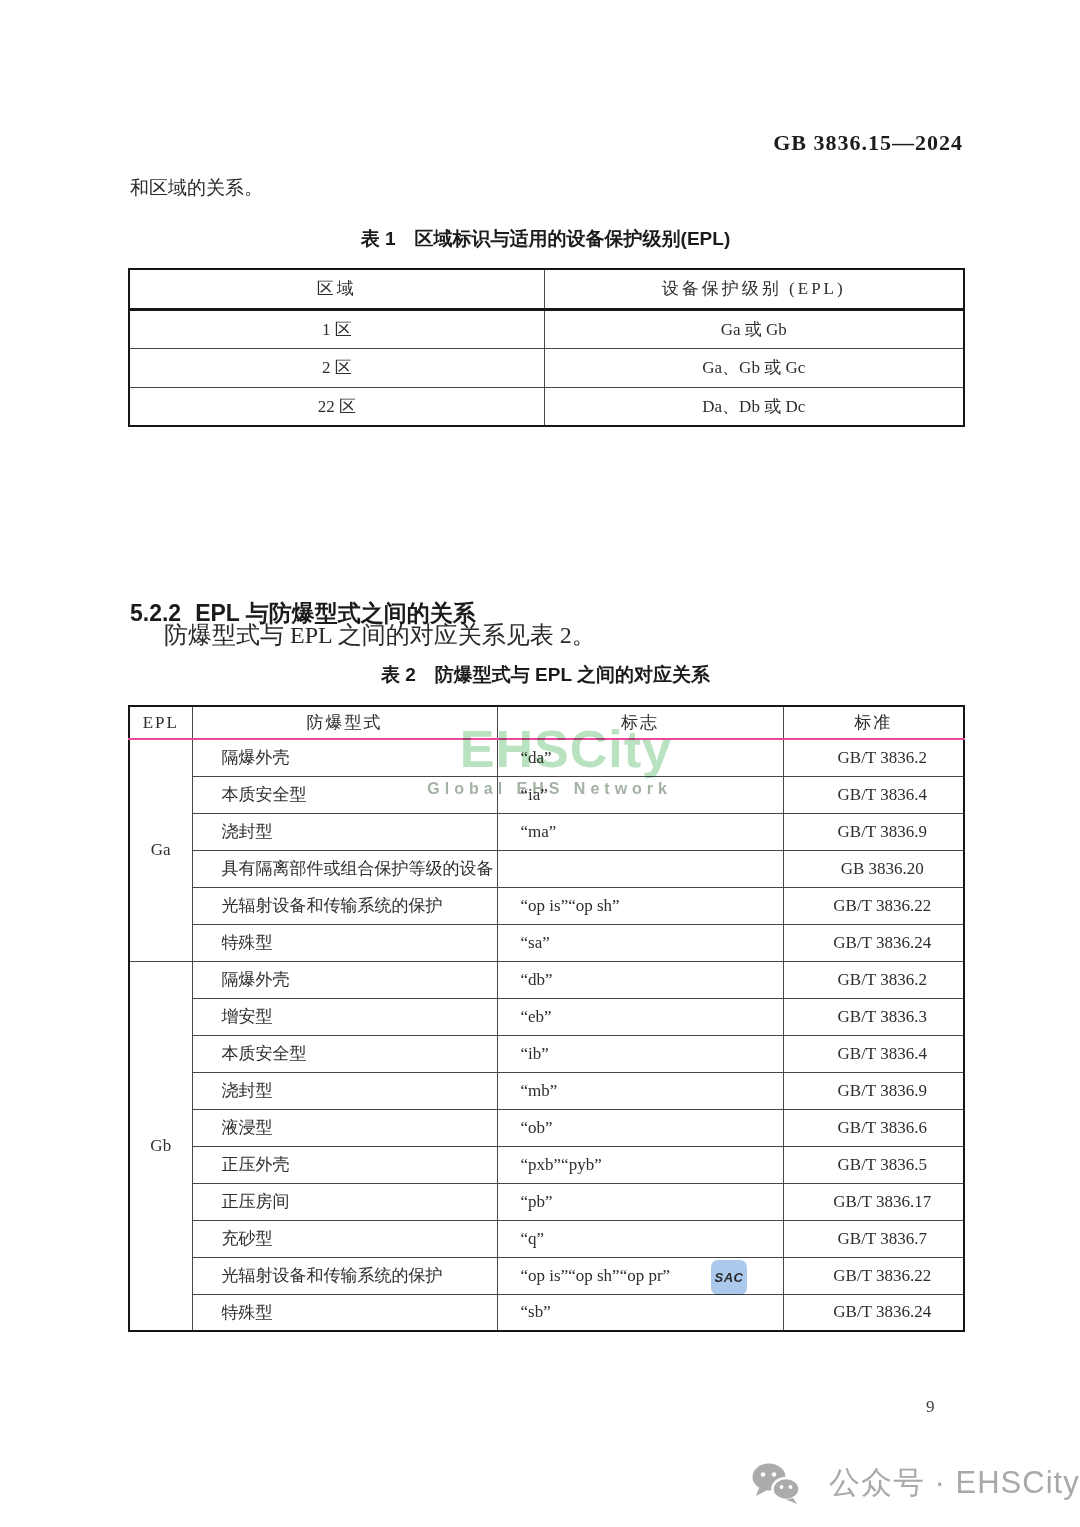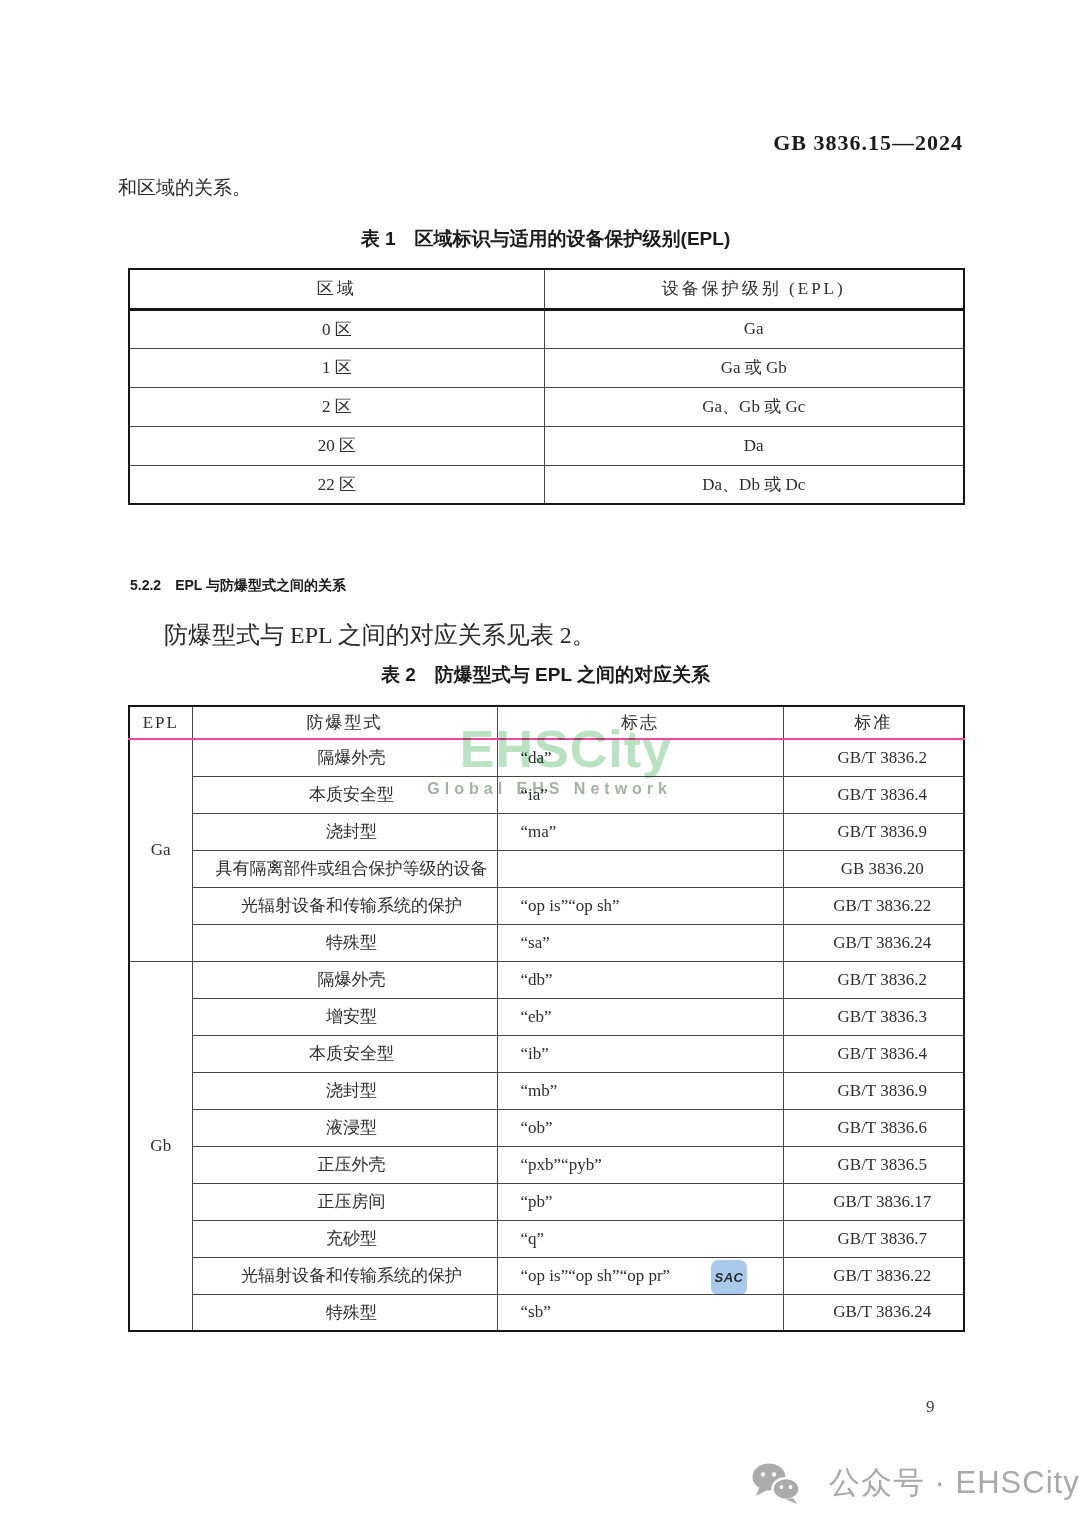--- a/index.html
+++ b/index.html
@@ -5,50 +5,50 @@
   * { margin:0; padding:0; box-sizing:border-box; }
   body { background:#ffffff; }
   .page {
     position:relative; width:1080px; height:1527px; background:#ffffff;
     font-family:"Liberation Serif","DejaVu Serif",serif; color:#262626; overflow:hidden;
   }
   .std-code {
     position:absolute; top:130px; right:117px;
     font-size:22px; font-weight:700; letter-spacing:1px; color:#1c1c1c;
   }
-  .intro { position:absolute; top:175px; left:118px; font-size:19px; color:#2a2a2a; }
+  .intro { position:absolute; top:175px; left:130px; font-size:19px; color:#2a2a2a; }
   .caption {
     position:absolute; left:128px; width:835px; text-align:center;
     font-family:"Liberation Sans","DejaVu Sans",sans-serif; font-weight:700;
     font-size:19px; color:#1b1b1b;
   }
   .cap1 { top:226px; }
   .cap2 { top:662px; }
   .h522 {
-    position:absolute; top:577px; left:130px;
+    position:absolute; top:598px; left:130px;
     font-family:"Liberation Sans","DejaVu Sans",sans-serif; font-weight:700;
-    font-size:14px; color:#1b1b1b;
+    font-size:23px; color:#1b1b1b;
   }
   .h522 .num { margin-right:14px; }
   .para2 { position:absolute; top:619px; left:164px; font-size:24px; color:#2a2a2a; }
 
   table { border-collapse:collapse; table-layout:fixed; background:#fff; }
   .t1 { position:absolute; left:128px; top:268px; width:835px; border:2px solid #161616; font-size:17px; }
   .t1 th, .t1 td { border:1px solid #474747; text-align:center; font-weight:400; color:#2e2e2e; }
   .t1 thead tr { height:40px; }
   .t1 thead th { letter-spacing:3px; border-bottom:3px solid #161616; }
   .t1 tbody tr { height:39px; }
 
   .t2 { position:absolute; left:128px; top:705px; width:835px; border:2px solid #161616; font-size:17px; }
   .t2 th, .t2 td { border:1px solid #474747; color:#2e2e2e; font-weight:400; }
   .t2 thead tr { height:33px; }
   .t2 thead th { text-align:center; letter-spacing:2px; border-bottom:2px solid #ec4899; }
   .t2 tbody tr { height:37px; }
   .t2 td.epl { text-align:center; }
-  .t2 td.type { text-align:center; padding-left:14px; }
+  .t2 td.type { text-align:left; padding-left:29px; }
   .t2 td.mark { text-align:left; padding-left:23px; }
   .t2 td.std  { text-align:center; padding-left:18px; }
 
   .wm {
     position:absolute; left:396px; top:722px; width:276px; text-align:right;
     mix-blend-mode:multiply; pointer-events:none;
     font-family:"Liberation Sans","DejaVu Sans",sans-serif;
   }
   .wm-title { font-size:52px; font-weight:bold; color:#b9e2c0; letter-spacing:1px; line-height:1.05; }
   .wm-sub { margin-top:3px; font-size:16px; font-weight:bold; color:#a3b2a4; letter-spacing:5px; }
@@ -84,34 +84,26 @@
         <col style="width:420px">
       </colgroup>
     <thead>
       <tr>
         <th>区域</th>
         <th>设备保护级别 (EPL)</th>
       </tr>
     </thead>
     <tbody>
       <tr>
-        <td>0 区</td>
-        <td>Ga</td>
-      </tr>
-      <tr>
         <td>1 区</td>
         <td>Ga 或 Gb</td>
       </tr>
       <tr>
         <td>2 区</td>
         <td>Ga、Gb 或 Gc</td>
-      </tr>
-      <tr>
-        <td>20 区</td>
-        <td>Da</td>
       </tr>
       <tr>
         <td>22 区</td>
         <td>Da、Db 或 Dc</td>
       </tr>
     </tbody>
   </table>
 
   <div class="h522">
     <span class="num">5.2.2</span><span>EPL 与防爆型式之间的关系</span>

